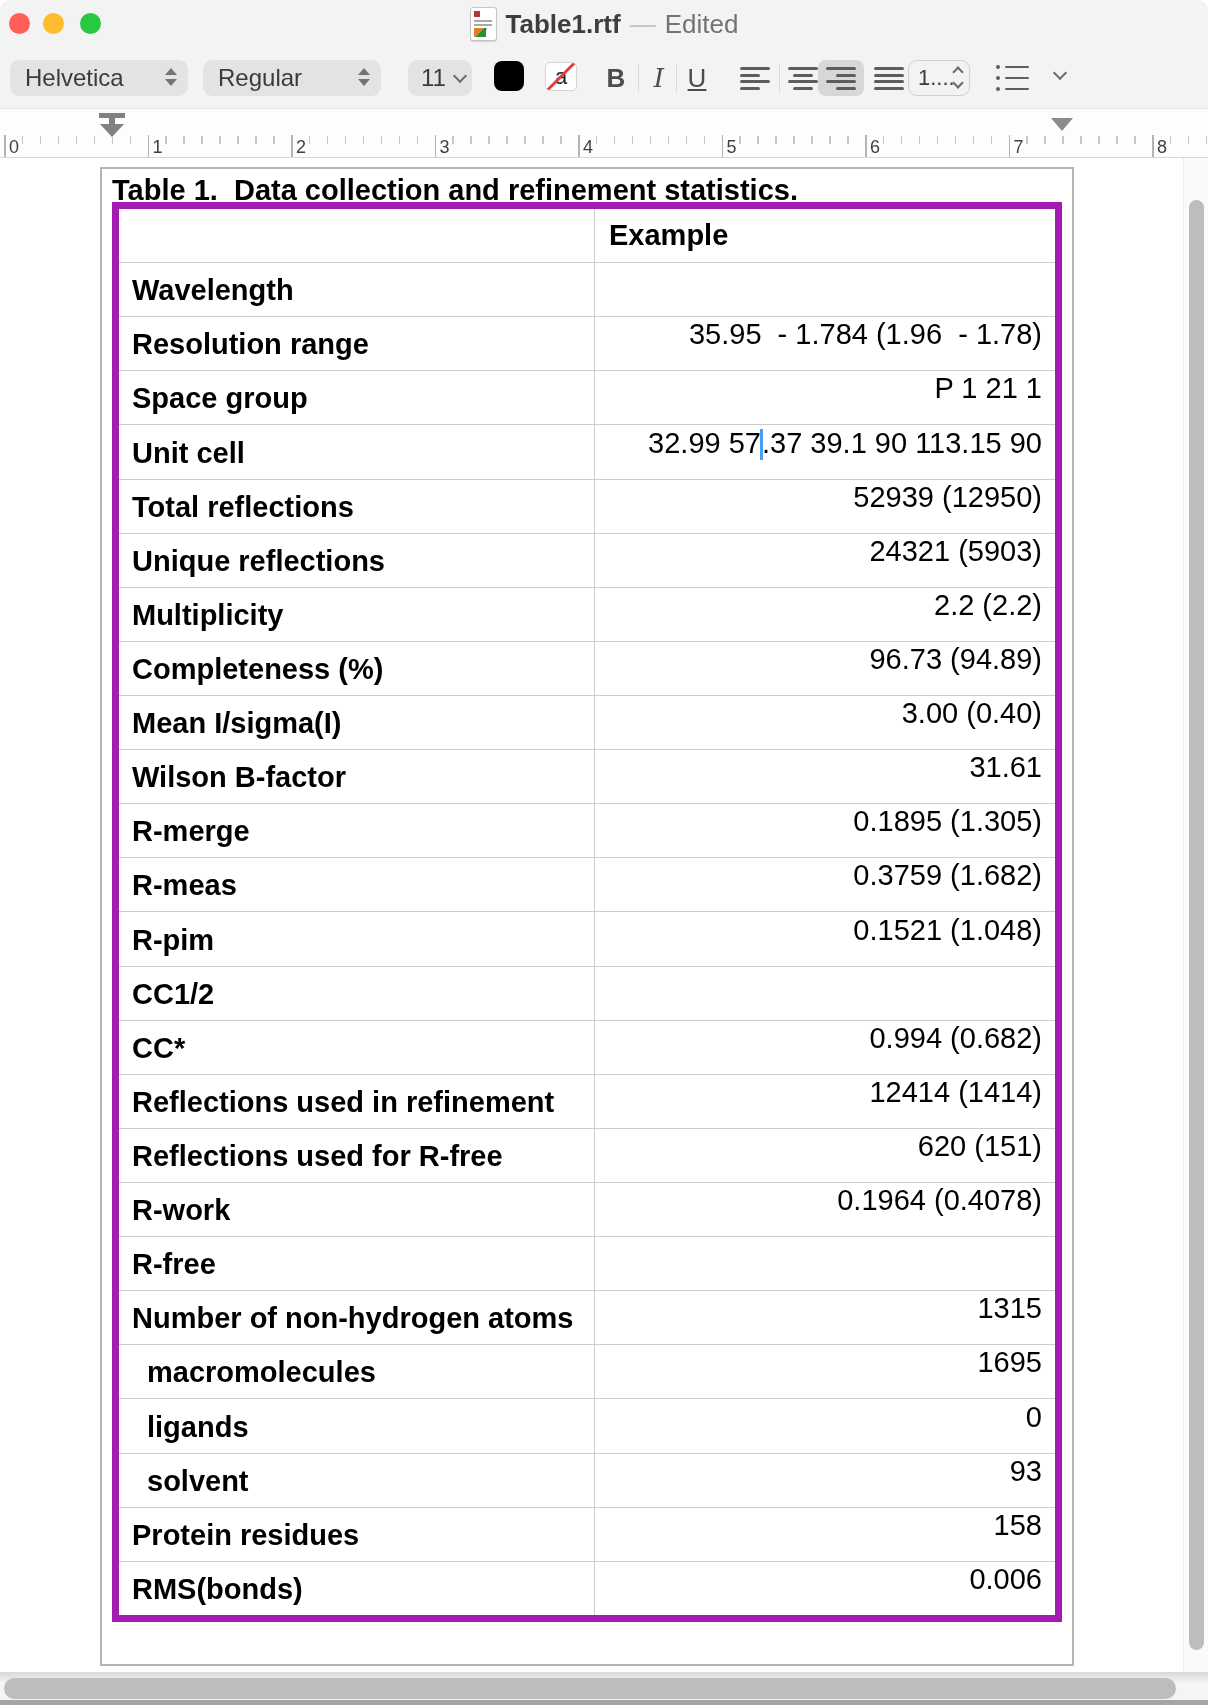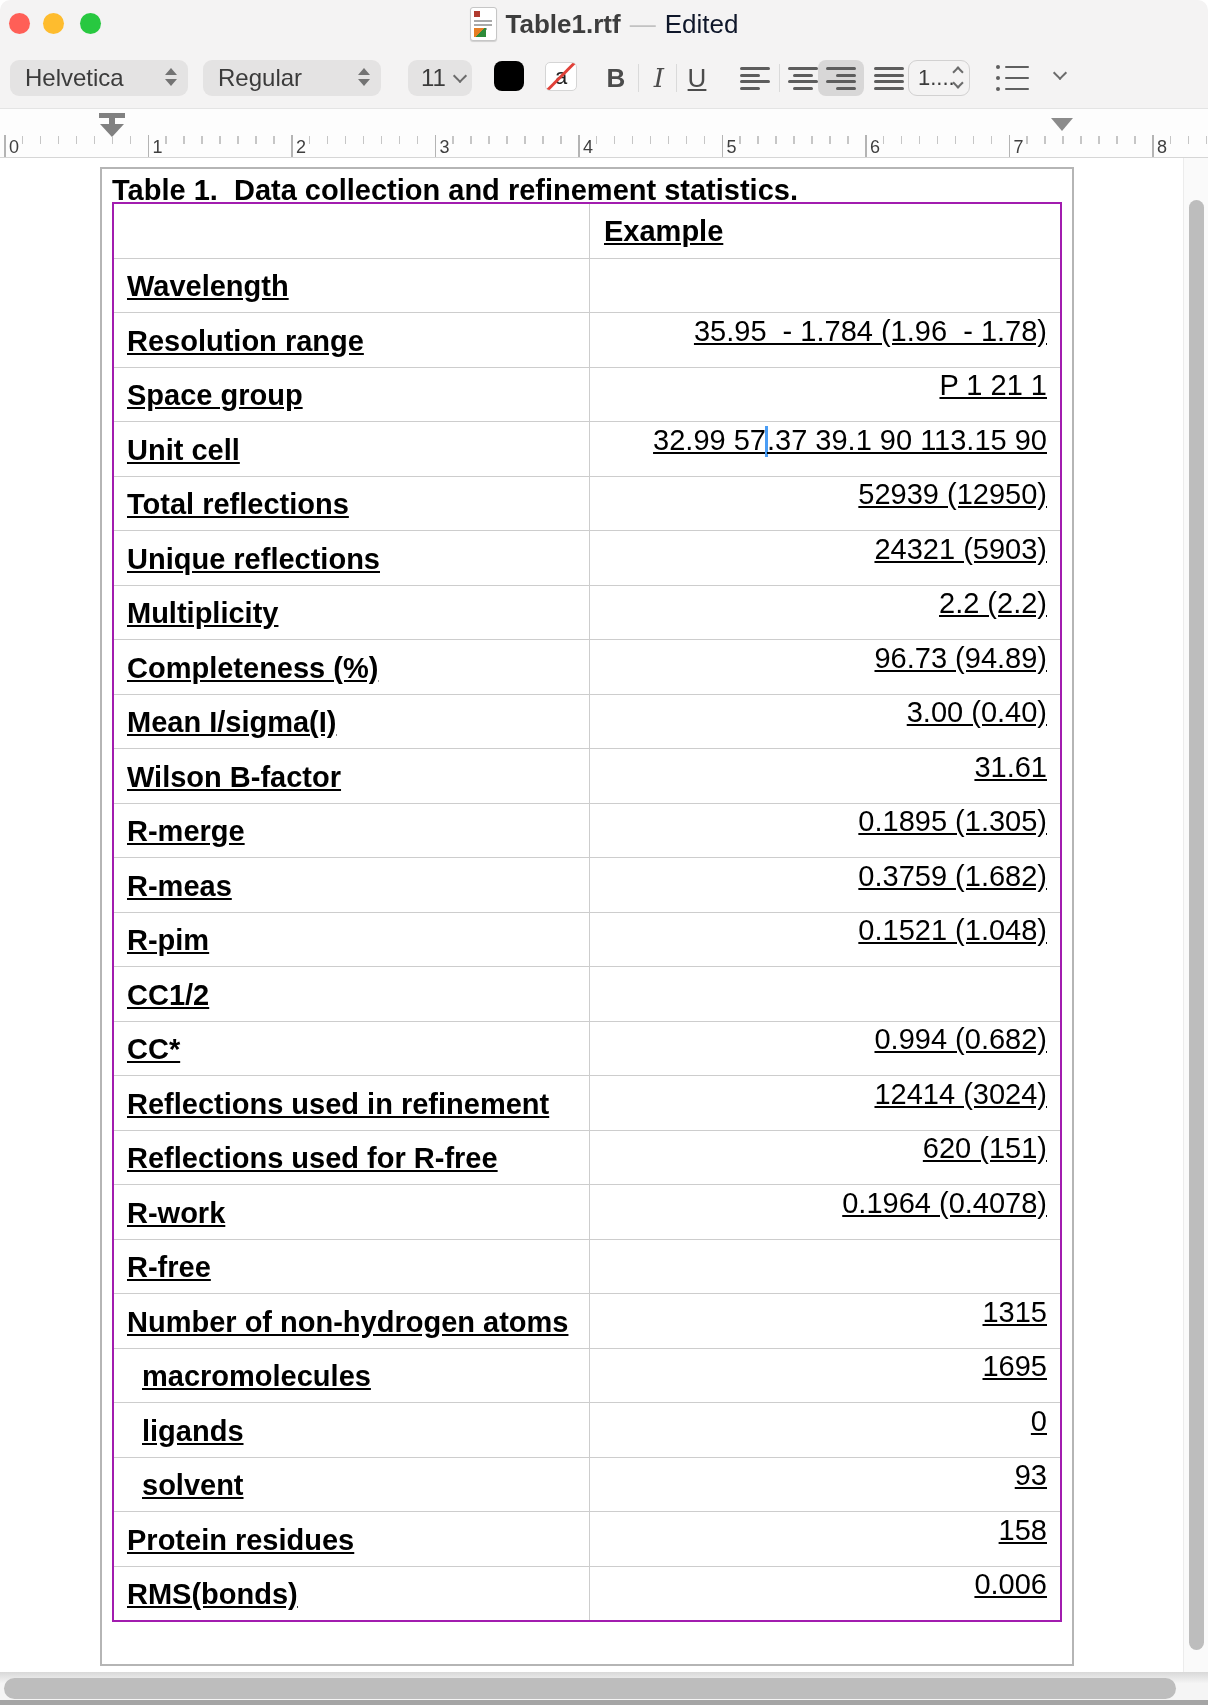--- a/index.html
+++ b/index.html
@@ -18,21 +18,21 @@
                  display:flex; align-items:center; justify-content:center; gap:9px; }
   .doc-icon { width:27px; height:34px; background:#fff; border:1px solid #c6c6c6;
               border-radius:3px; position:relative; box-shadow:0 1px 1px rgba(0,0,0,.15); }
   .doc-icon .mark { position:absolute; left:3px; top:3px; width:6px; height:6px; background:#b03a2e; }
   .doc-icon .ln { position:absolute; left:3px; right:4px; height:1.5px; background:#a9a9a9; }
   .doc-icon .ln.l1{top:12px;} .doc-icon .ln.l2{top:16px;} .doc-icon .ln.l3{top:20px; right:9px;}
   .doc-icon .pic { position:absolute; left:3px; bottom:3px; width:12px; height:9px;
                    background:linear-gradient(135deg,#e67e22 0 50%,#2e8b3a 50% 100%); }
   .win-title { font-size:26px; font-weight:bold; color:#3d3d3d; }
   .win-dash  { font-size:26px; color:#c2c2c2; }
-  .win-edited{ font-size:26px; color:#0f172a; }
+  .win-edited{ font-size:26px; color:#737373; }
 
   
   .toolbar { position:absolute; top:48px; left:0; width:100%; height:60px; background:#f4f3f3; }
   .tb-select { position:absolute; top:12px; height:36px; background:#e4e3e3; border-radius:9px;
                display:flex; align-items:center; font-size:24px; color:#3b3b3b; padding-left:15px; }
   .tb-select .chevs { position:absolute; right:11px; top:8px; display:flex; flex-direction:column; gap:4px; }
   .chev-up-tri   { width:0; height:0; border-left:6px solid transparent; border-right:6px solid transparent; border-bottom:7px solid #737373; }
   .chev-down-tri { width:0; height:0; border-left:6px solid transparent; border-right:6px solid transparent; border-top:7px solid #737373; }
   .tb-font  { left:10px;  width:178px; }
   .tb-style { left:203px; width:178px; }
@@ -92,21 +92,21 @@
                   border-left:11px solid transparent; border-right:11px solid transparent;
                   border-top:13px solid #8b8b8b; }
 
   
   .content { position:absolute; top:158px; left:0; width:100%; height:1514px; background:#ffffff; }
   .outer-box { position:absolute; left:100px; top:9px; width:974px; height:1499px;
                border:2px solid #b5b5b5; background:#fff; }
   .doc-title { position:absolute; left:10px; top:5px; font-size:29px; font-weight:bold;
                color:#000; white-space:pre; }
   .stats-table { position:absolute; left:10px; top:33px; width:950px; height:1420px;
-                 border:2px solid #a21caf; display:flex; flex-direction:column; background:#fff;text-decoration:underline; }
+                 border:7px solid #a21caf; display:flex; flex-direction:column; background:#fff; }
   .trow { flex:1; display:flex; border-bottom:1px solid #cdcdcd; }
   .trow:last-child { border-bottom:none; }
   .tcell { display:flex; align-items:flex-end; font-size:29px; color:#000; }
   .lcell { width:476px; border-right:1px solid #cdcdcd; padding:0 0 9px 13px; font-weight:bold; }
   .lcell.indent { padding-left:28px; }
   .vcell { flex:1; justify-content:flex-end; padding:0 13px 19px 0; white-space:pre; }
   .vcell.header { justify-content:flex-start; padding:0 0 10px 14px; font-weight:bold; }
   .caret { display:inline-block; width:3px; height:31px; background:#4a9df5;
            margin:0 -1px; vertical-align:-4px; }
 
@@ -372,21 +372,21 @@
           </div>
           <div class="trow">
             <div class="tcell lcell">CC1/2</div>
           </div>
           <div class="trow">
             <div class="tcell lcell">CC*</div>
             <div class="tcell vcell">0.994 (0.682)</div>
           </div>
           <div class="trow">
             <div class="tcell lcell">Reflections used in refinement</div>
-            <div class="tcell vcell">12414 (3024)</div>
+            <div class="tcell vcell">12414 (1414)</div>
           </div>
           <div class="trow">
             <div class="tcell lcell">Reflections used for R-free</div>
             <div class="tcell vcell">620 (151)</div>
           </div>
           <div class="trow">
             <div class="tcell lcell">R-work</div>
             <div class="tcell vcell">0.1964 (0.4078)</div>
           </div>
           <div class="trow">

